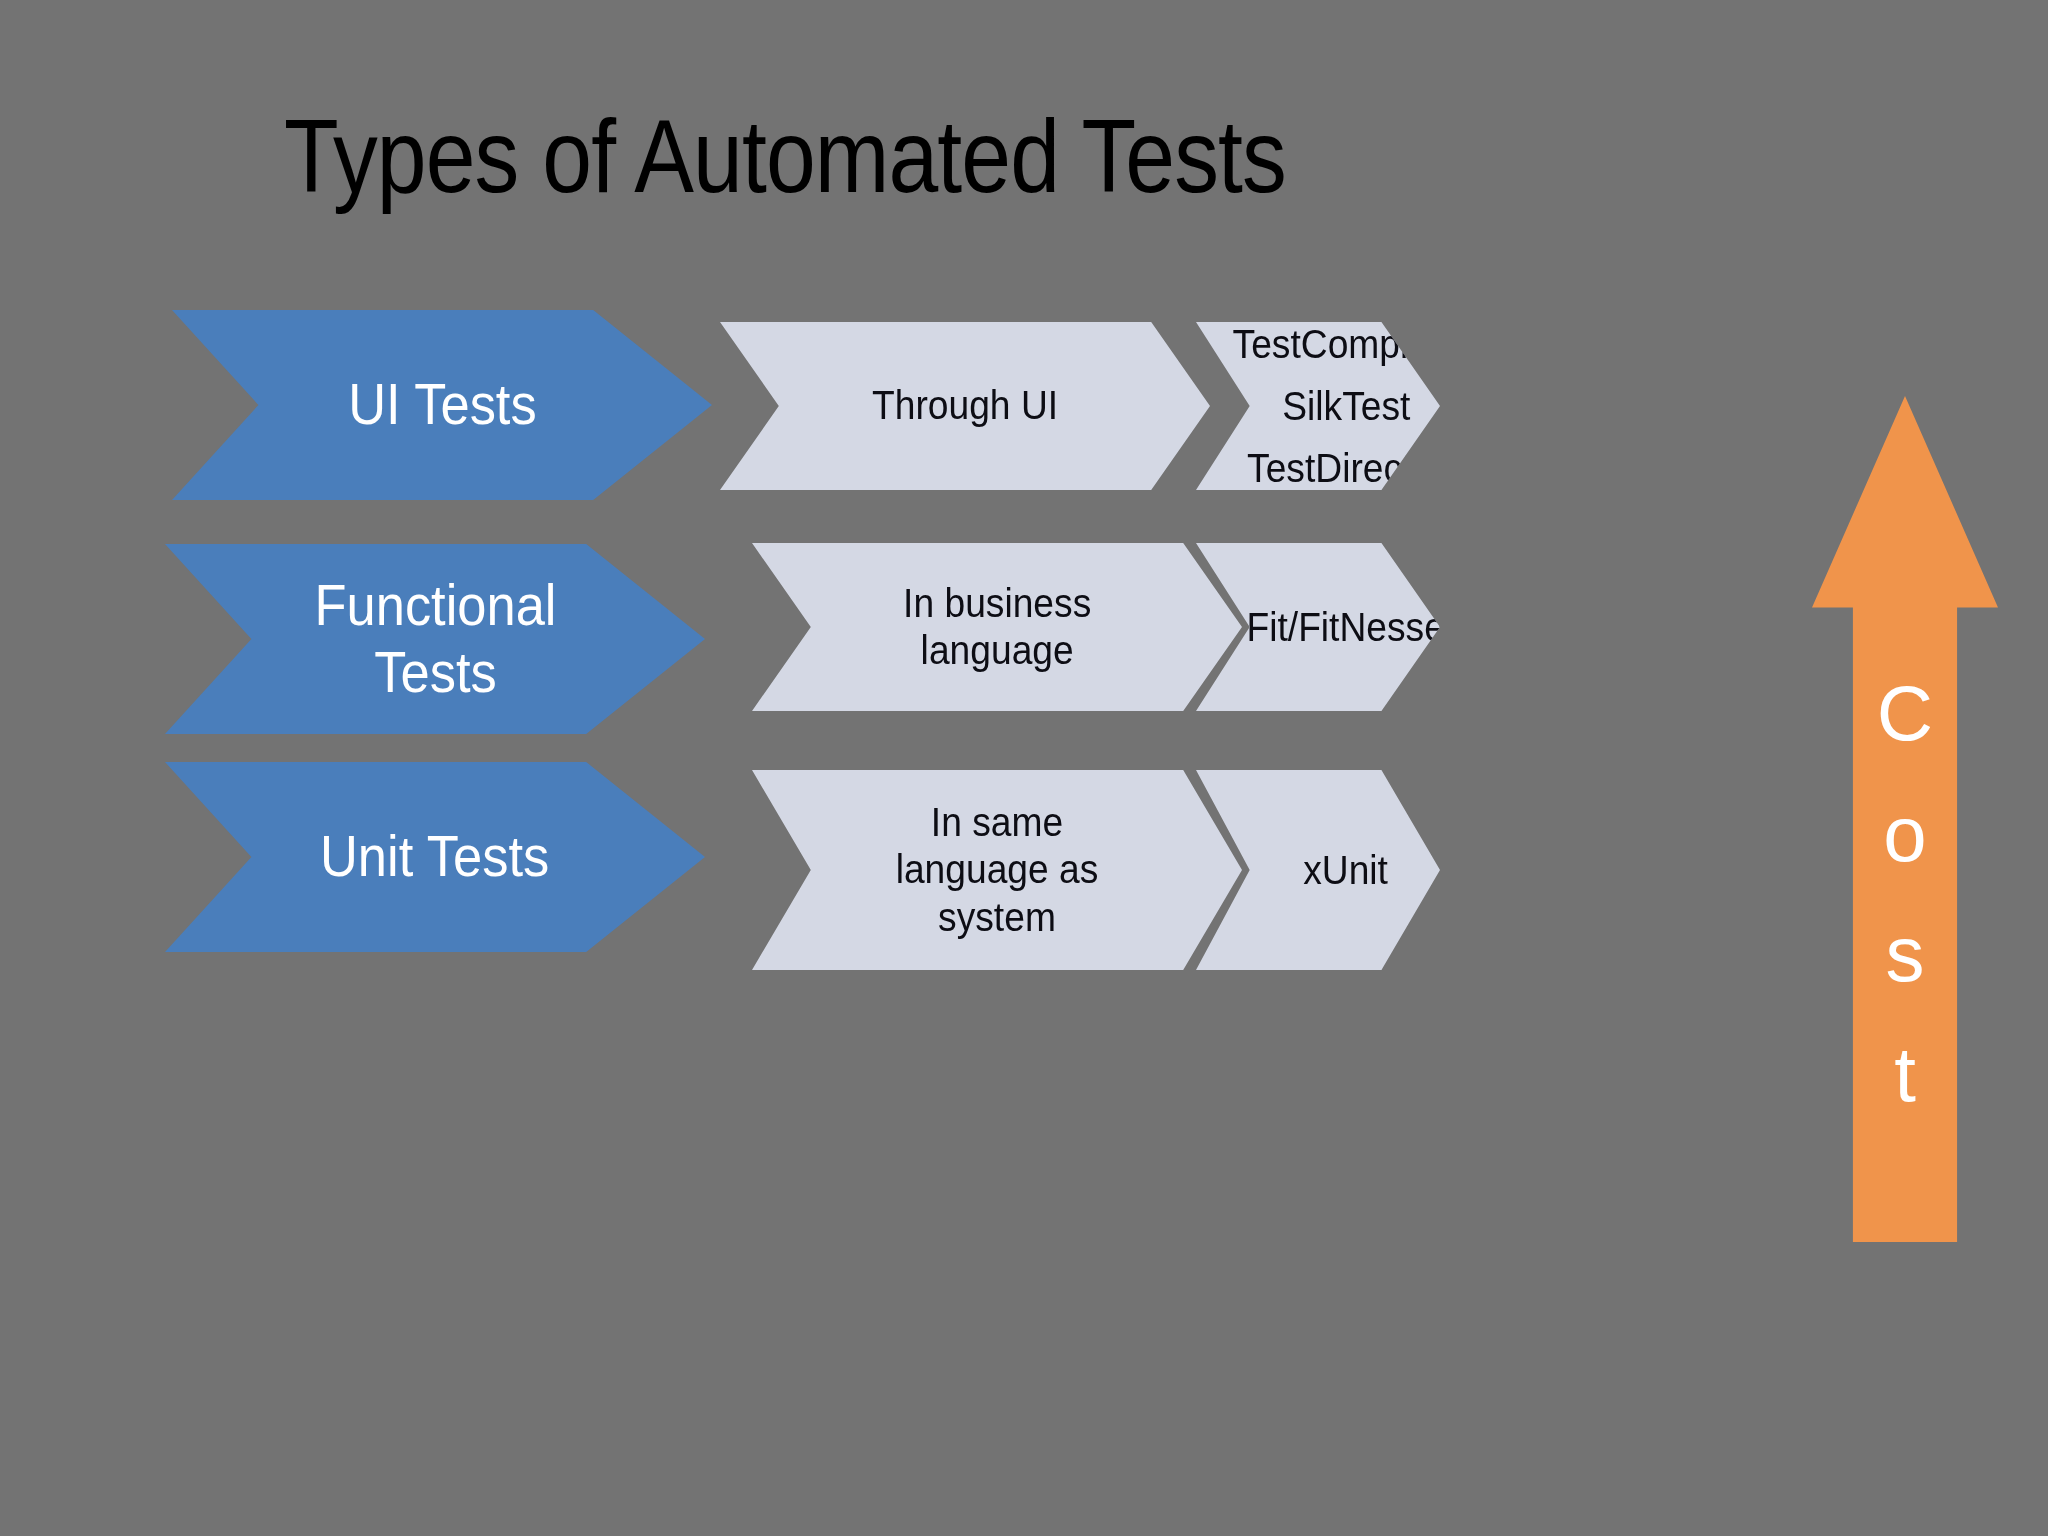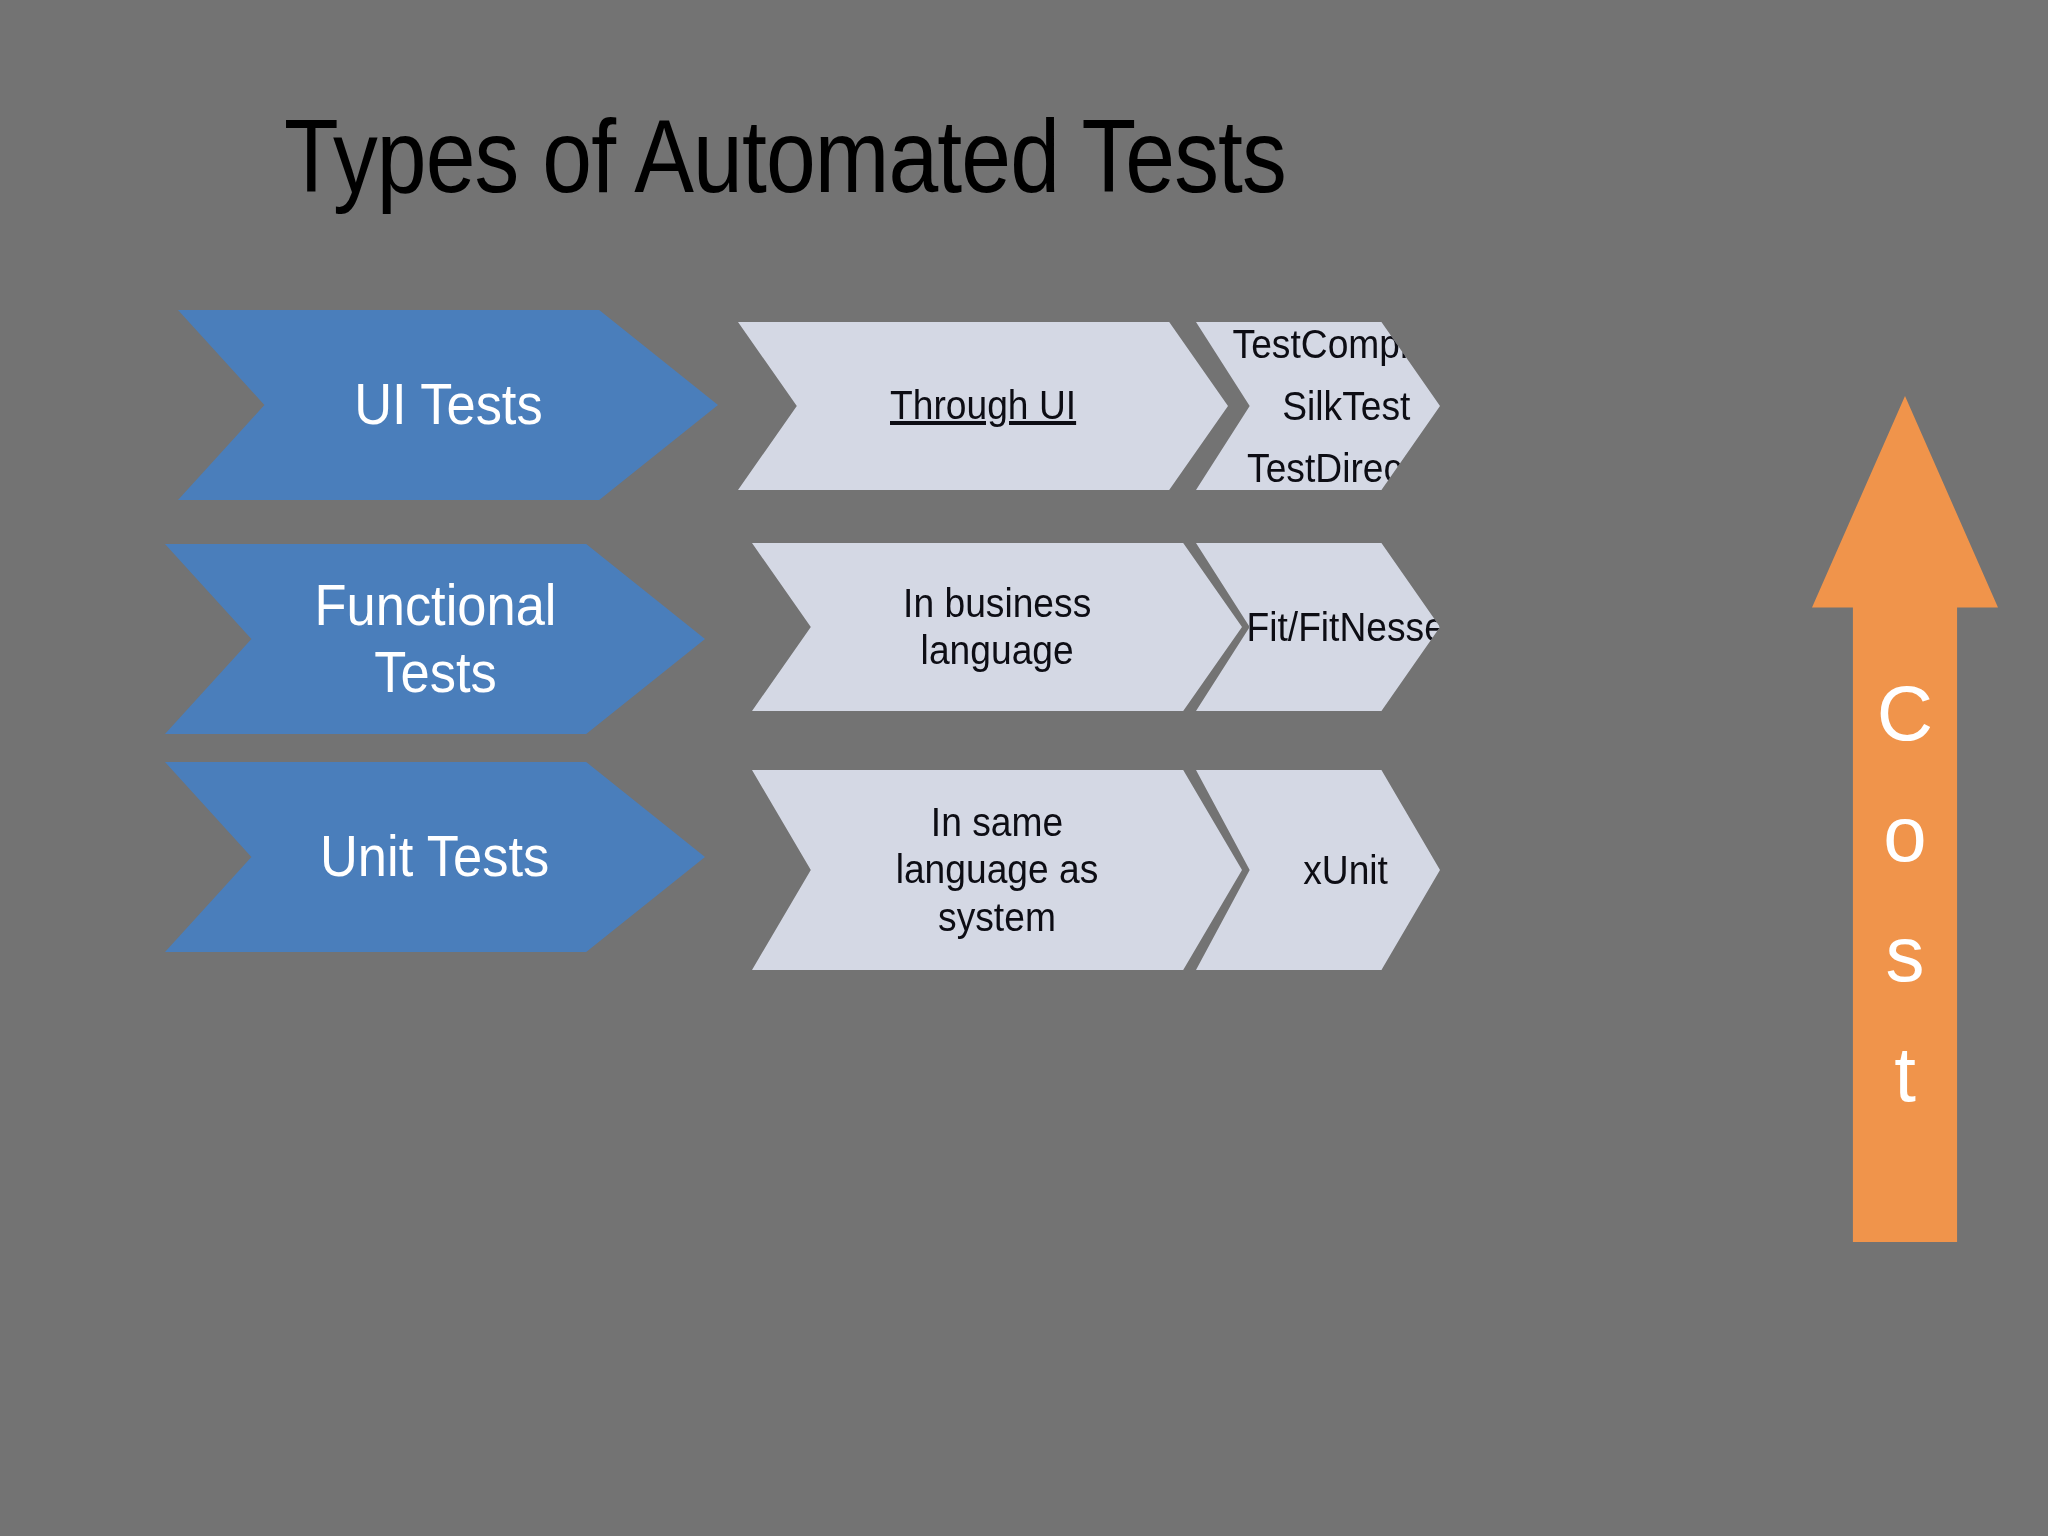--- a/index.html
+++ b/index.html
@@ -84,22 +84,22 @@
     font-size: 40px;
     font-weight: 400;
     transform: scaleX(0.93);
   }
   .chev-grey.tools .chev-label {
     line-height: 1.55;
   }
 
   
   
-  #r1-blue   { left: 178px;  top: 310px; width: 540px; height: 190px; }
-  #r1-mid    { left: 738px;  top: 322px; width: 490px; height: 168px; text-decoration: underline; }
+  #r1-blue   { left: 172px;  top: 310px; width: 540px; height: 190px; }
+  #r1-mid    { left: 720px;  top: 322px; width: 490px; height: 168px; }
   #r1-tools  { left: 1196px; top: 322px; width: 244px; height: 168px;
                padding-left: 56px; }
 
   
   #r2-blue   { left: 165px;  top: 544px; width: 540px; height: 190px; }
   #r2-mid    { left: 752px;  top: 543px; width: 490px; height: 168px; }
   #r2-tools  { left: 1196px; top: 543px; width: 244px; height: 168px;
                padding-left: 56px; }
 
   

